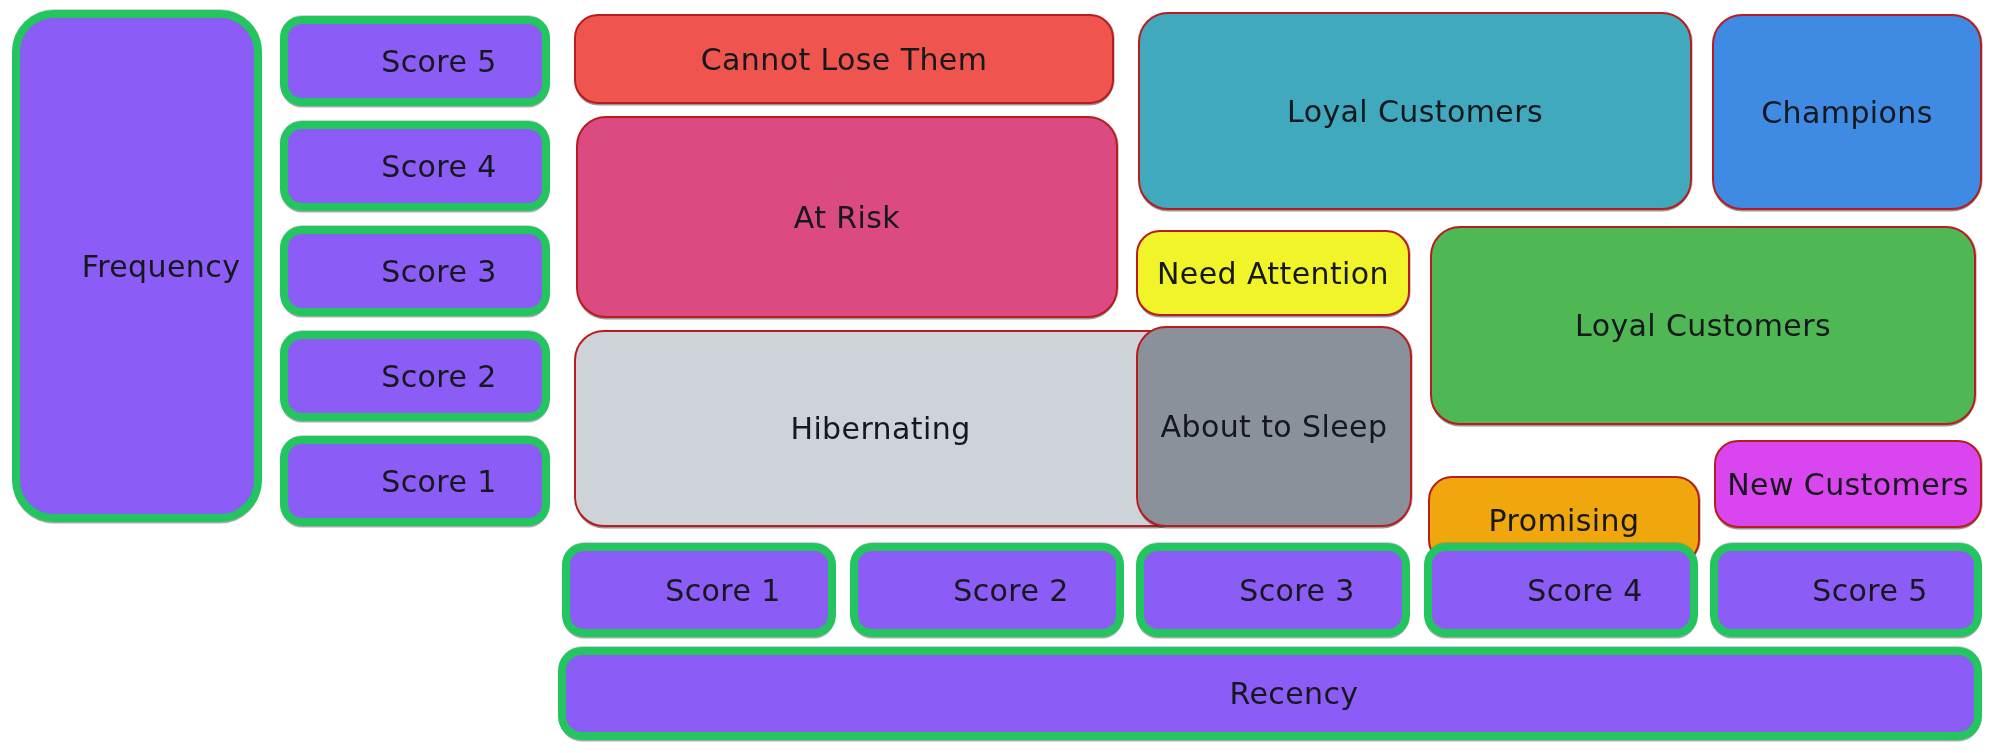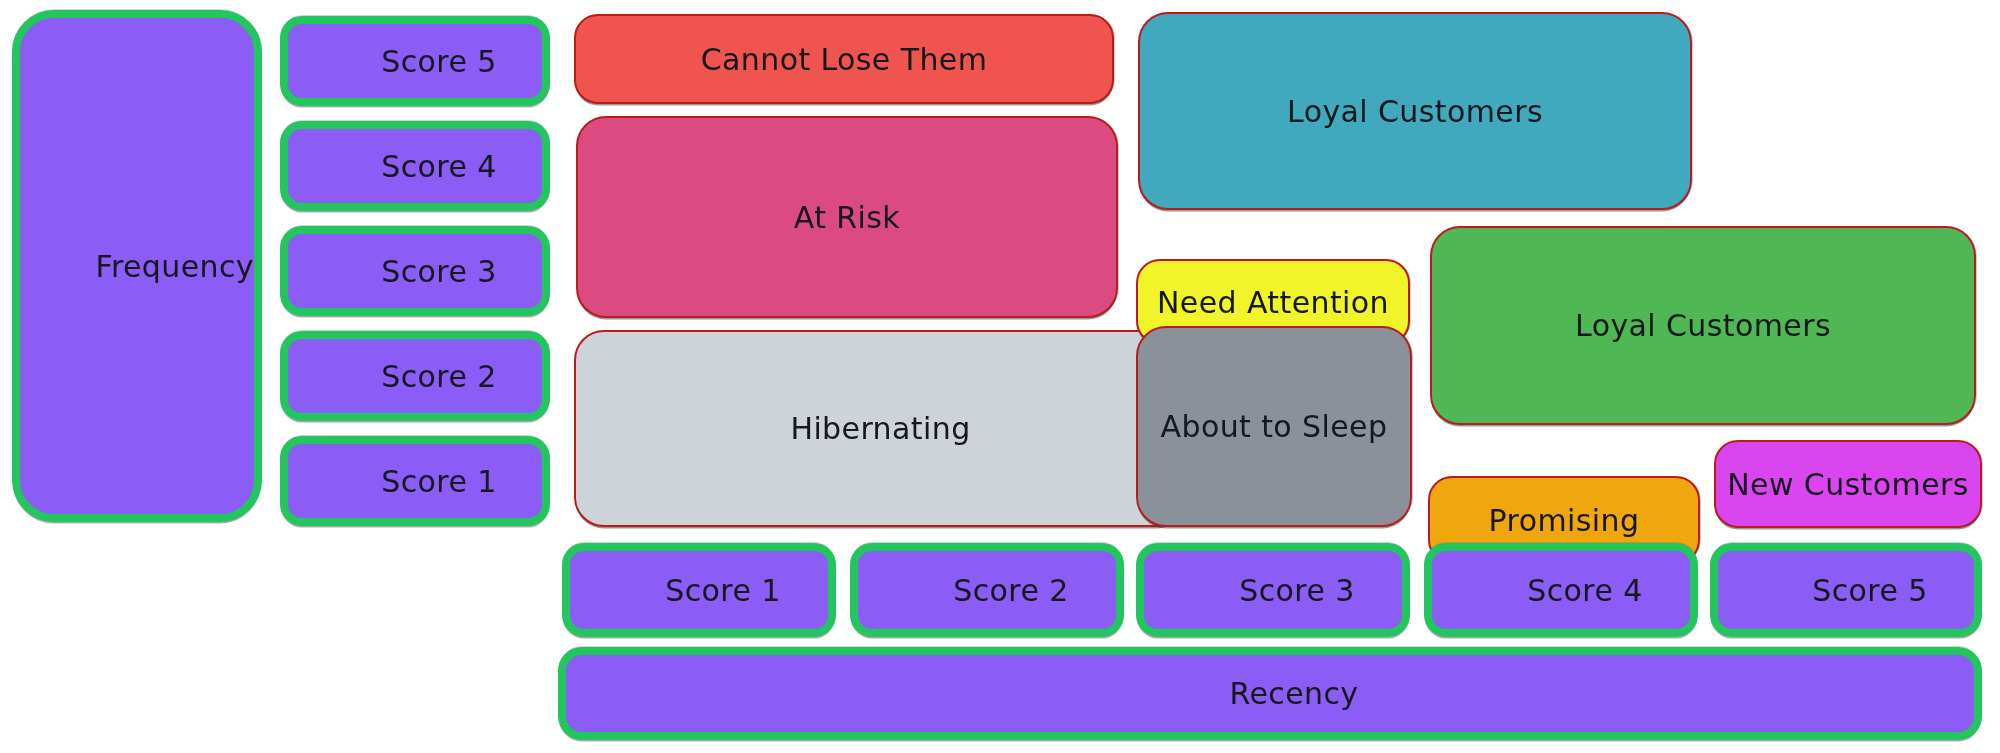--- a/index.html
+++ b/index.html
@@ -42,21 +42,21 @@
     letter-spacing: 0.4px;
     line-height: 1.1;
     white-space: nowrap;
   }
 </style>
 </head>
 <body>
 
 <div class="stage">
 
-  <div class="box outline r42" style="left:12px; top:10px; width:250px; height:512px;justify-content:flex-end;">
+  <div class="box outline r42" style="left:12px; top:10px; width:250px; height:512px;">
     <span class="lbl">Frequency</span>
   </div>
 
   <div class="box outline" style="left:280px; top:16px; width:270px; height:90px;">
     <span class="lbl">Score 5</span>
   </div>
   <div class="box outline" style="left:280px; top:121px; width:270px; height:90px;">
     <span class="lbl">Score 4</span>
   </div>
   <div class="box outline" style="left:280px; top:226px; width:270px; height:90px;">
@@ -78,28 +78,31 @@
   </div>
 
   <div class="box seg r30" style="left: 574px; top: 330px; width: 613px; height: 197px; background-color: rgb(206, 211, 217);">
     <span class="lbl">Hibernating</span>
   </div>
 
   <div class="box seg r30" style="left: 1138px; top: 12px; width: 554px; height: 198px; background-color: rgb(64, 169, 189);">
     <span class="lbl">Loyal Customers</span>
   </div>
 
-  <div class="box seg r24" style="left: 1136px; top: 230px; width: 274px; height: 86px; background-color: rgb(241, 244, 40); margin-top: 29px;">
+  <div class="box seg r24" style="left: 1136px; top: 230px; width: 274px; height: 86px; background-color: rgb(241, 244, 40);">
     <span class="lbl">Need Attention</span>
   </div>
 
   <div class="box seg r30" style="left: 1136px; top: 326px; width: 276px; height: 201px; background-color: rgb(138, 145, 155);">
     <span class="lbl">About to Sleep</span>
   </div>
 
+  <div class="box seg r30" style="left: 1712px; top: 14px; width: 270px; height: 196px; background-color: rgb(63, 138, 227);">
+    <span class="lbl">Champions</span>
+  </div>
 
   <div class="box seg r30" style="left: 1430px; top: 226px; width: 546px; height: 199px; background-color: rgb(80, 183, 85);">
     <span class="lbl">Loyal Customers</span>
   </div>
 
   <div class="box seg r24" style="left: 1428px; top: 440px; width: 272px; height: 88px; background-color: rgb(240, 166, 13); margin-top: 36px;">
     <span class="lbl">Promising</span>
   </div>
 
   <div class="box seg r24" style="left: 1714px; top: 440px; width: 268px; height: 88px; background-color: #d946ef;">

